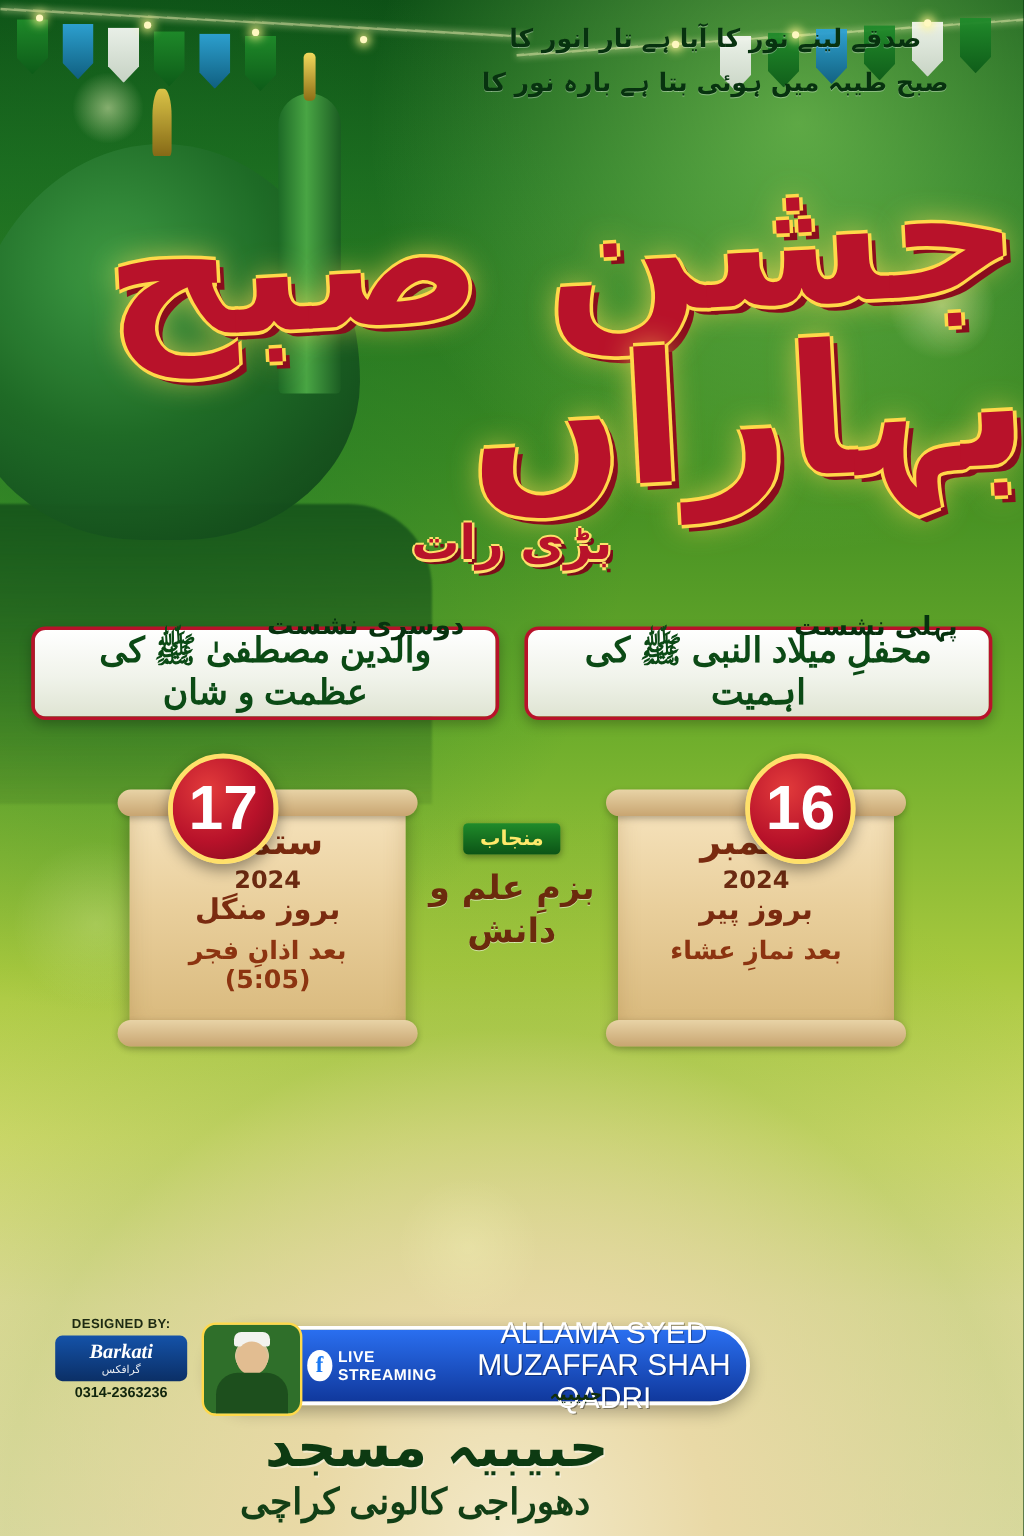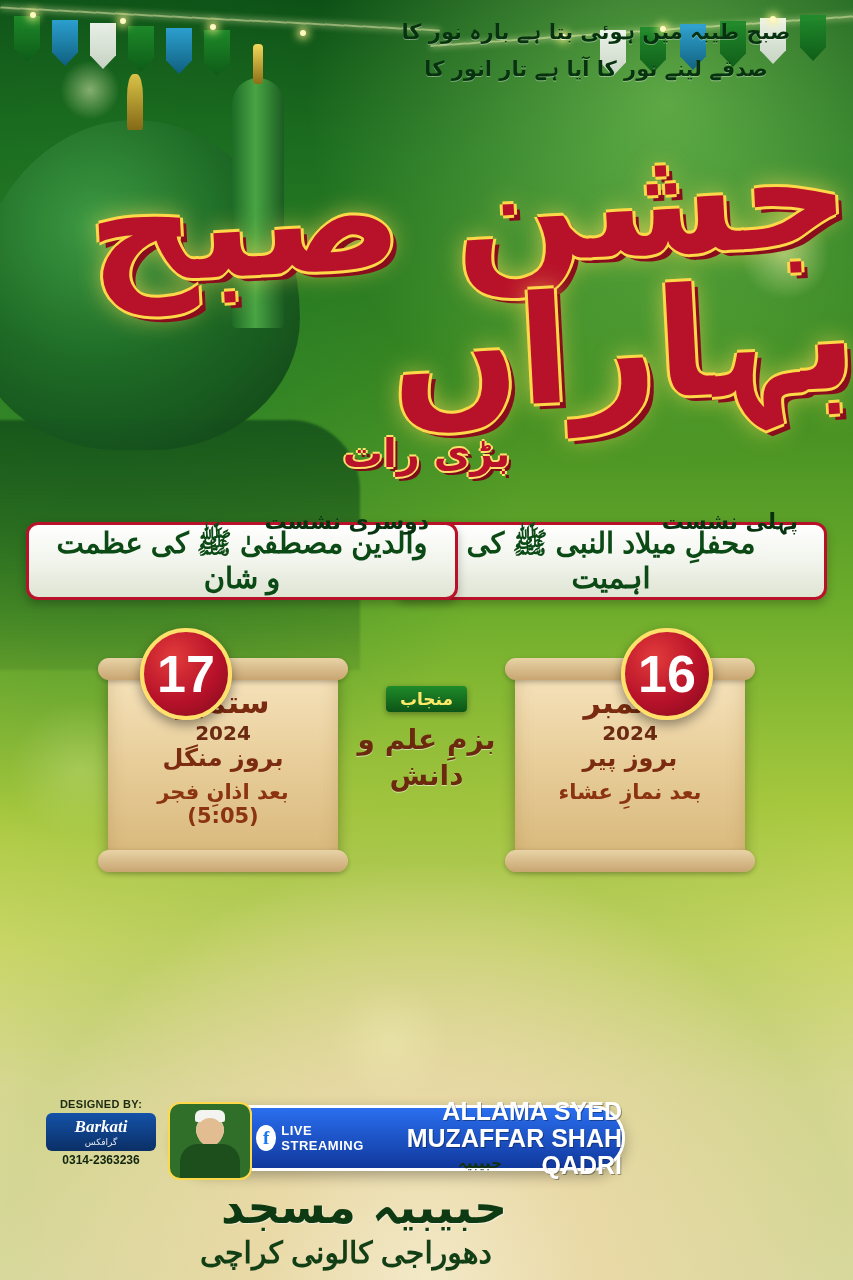--- a/index.html
+++ b/index.html
@@ -97,21 +97,21 @@
   .subtitle {
     position: absolute; left: 0; top: 430px; width: 853px; text-align: center;
     direction: rtl; font-family: "DejaVu Sans", sans-serif;
     font-size: 40px; font-weight: bold; color: #b8122a;
     text-shadow: 2px 0 0 #ffe06a, -2px 0 0 #ffe06a, 0 2px 0 #ffe06a, 0 -2px 0 #ffe06a, 4px 4px 0 #7d0c19;
   }
 
   
   .sessions { position: absolute; left: 0; top: 498px; width: 853px; height: 120px; }
   .session {
-    position: absolute; top: 24px; width: 432px; height: 78px;
+    position: absolute; top: 24px; width: 390px; height: 78px;
     background: linear-gradient(180deg, #ffffff 0%, #f0f3ea 55%, #dfe4d3 100%);
     border: 3px solid #b8122a; border-radius: 12px;
     box-shadow: 0 4px 10px rgba(0,0,0,0.25);
     display: flex; align-items: center; 
   }
   .session.right { right: 26px; }
   .session.left { left: 26px; }
   .session-label {
     position: absolute; top: -16px; right: 26px;
     direction: rtl; font-family: "DejaVu Sans", sans-serif;
@@ -235,21 +235,21 @@
   .fb-chip {
     display: flex; align-items: center; gap: 5px; margin-right: 10px;
   }
   .fb-circle {
     width: 26px; height: 26px; border-radius: 50%; background: #fff; color: #1877f2;
     font-weight: bold; font-size: 19px; display: flex; align-items: center; justify-content: center;
     font-family: "Liberation Serif", serif;
   }
   .live-word { color: #fff; font-size: 13px; font-weight: bold; letter-spacing: 0.5px; }
   .live-name {
-    color: #fff; font-size: 25px; font-weight: bold; line-height: 1.08; text-align: right;
+    color: #fff; font-size: 25px; font-weight: normal; line-height: 1.08; text-align: center;
     text-shadow: 1px 1px 0 rgba(0,0,0,0.35);
   }
 
   
   .footer {
     position: absolute; left: 0; bottom: 10px; width: 692px; text-align: center;
   }
   .footer-crest {
     position: absolute; right: 190px; top: -26px;
     direction: rtl; font-family: "DejaVu Sans", sans-serif;
@@ -299,22 +299,22 @@
     <div class="bulb" style="left:30px; top:12px"></div>
     <div class="bulb" style="left:120px; top:18px"></div>
     <div class="bulb" style="left:210px; top:24px"></div>
     <div class="bulb" style="left:300px; top:30px"></div>
     <div class="bulb" style="left:560px; top:34px"></div>
     <div class="bulb" style="left:660px; top:26px"></div>
     <div class="bulb" style="left:770px; top:16px"></div>
   </div>
 
   <div class="couplet ur">
+    <div>صدقے لینے نور کا آیا ہے تار انور کا</div>
     <div>صبح طیبہ میں ہوئی بتا ہے بارہ نور کا</div>
-    <div>صدقے لینے نور کا آیا ہے تار انور کا</div>
   </div>
 
   <div class="title-wrap">
     <div class="title">جشن صبح بہاراں</div>
   </div>
   <div class="subtitle">بڑی رات</div>
 
   <div class="sessions">
     <div class="session right">
       <div class="session-label">پہلی نشست</div>

